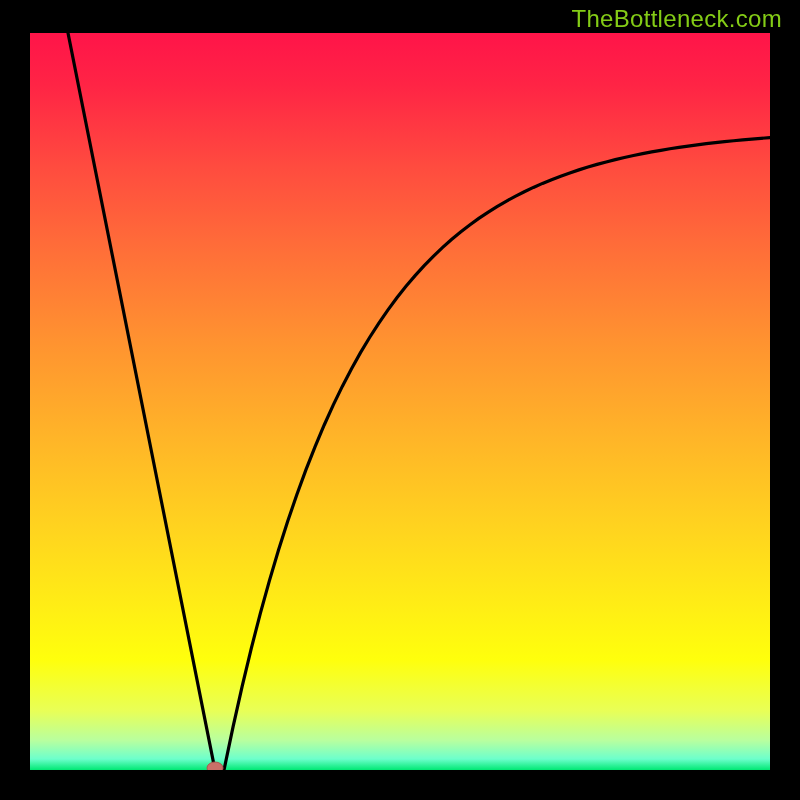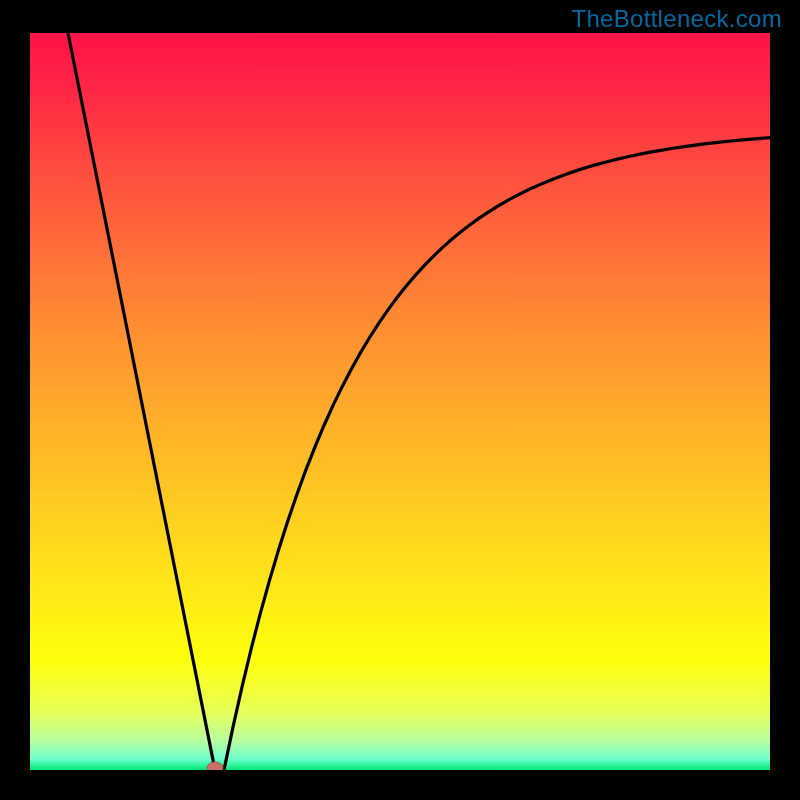--- a/index.html
+++ b/index.html
@@ -8,21 +8,21 @@
     width: 800px;
     height: 800px;
     background: #000;
     position: relative;
     font-family: Arial, Helvetica, sans-serif;
   }
   .watermark {
     position: absolute;
     top: 5px;
     right: 18px;
-    color: #0369a1;
+    color: #84cc16;
     font-size: 24px;
     font-weight: 500;
     letter-spacing: 0.3px;
     z-index: 10;
   }
   .plot-area {
     position: absolute;
     left: 30px;
     top: 33px;
     width: 740px;

